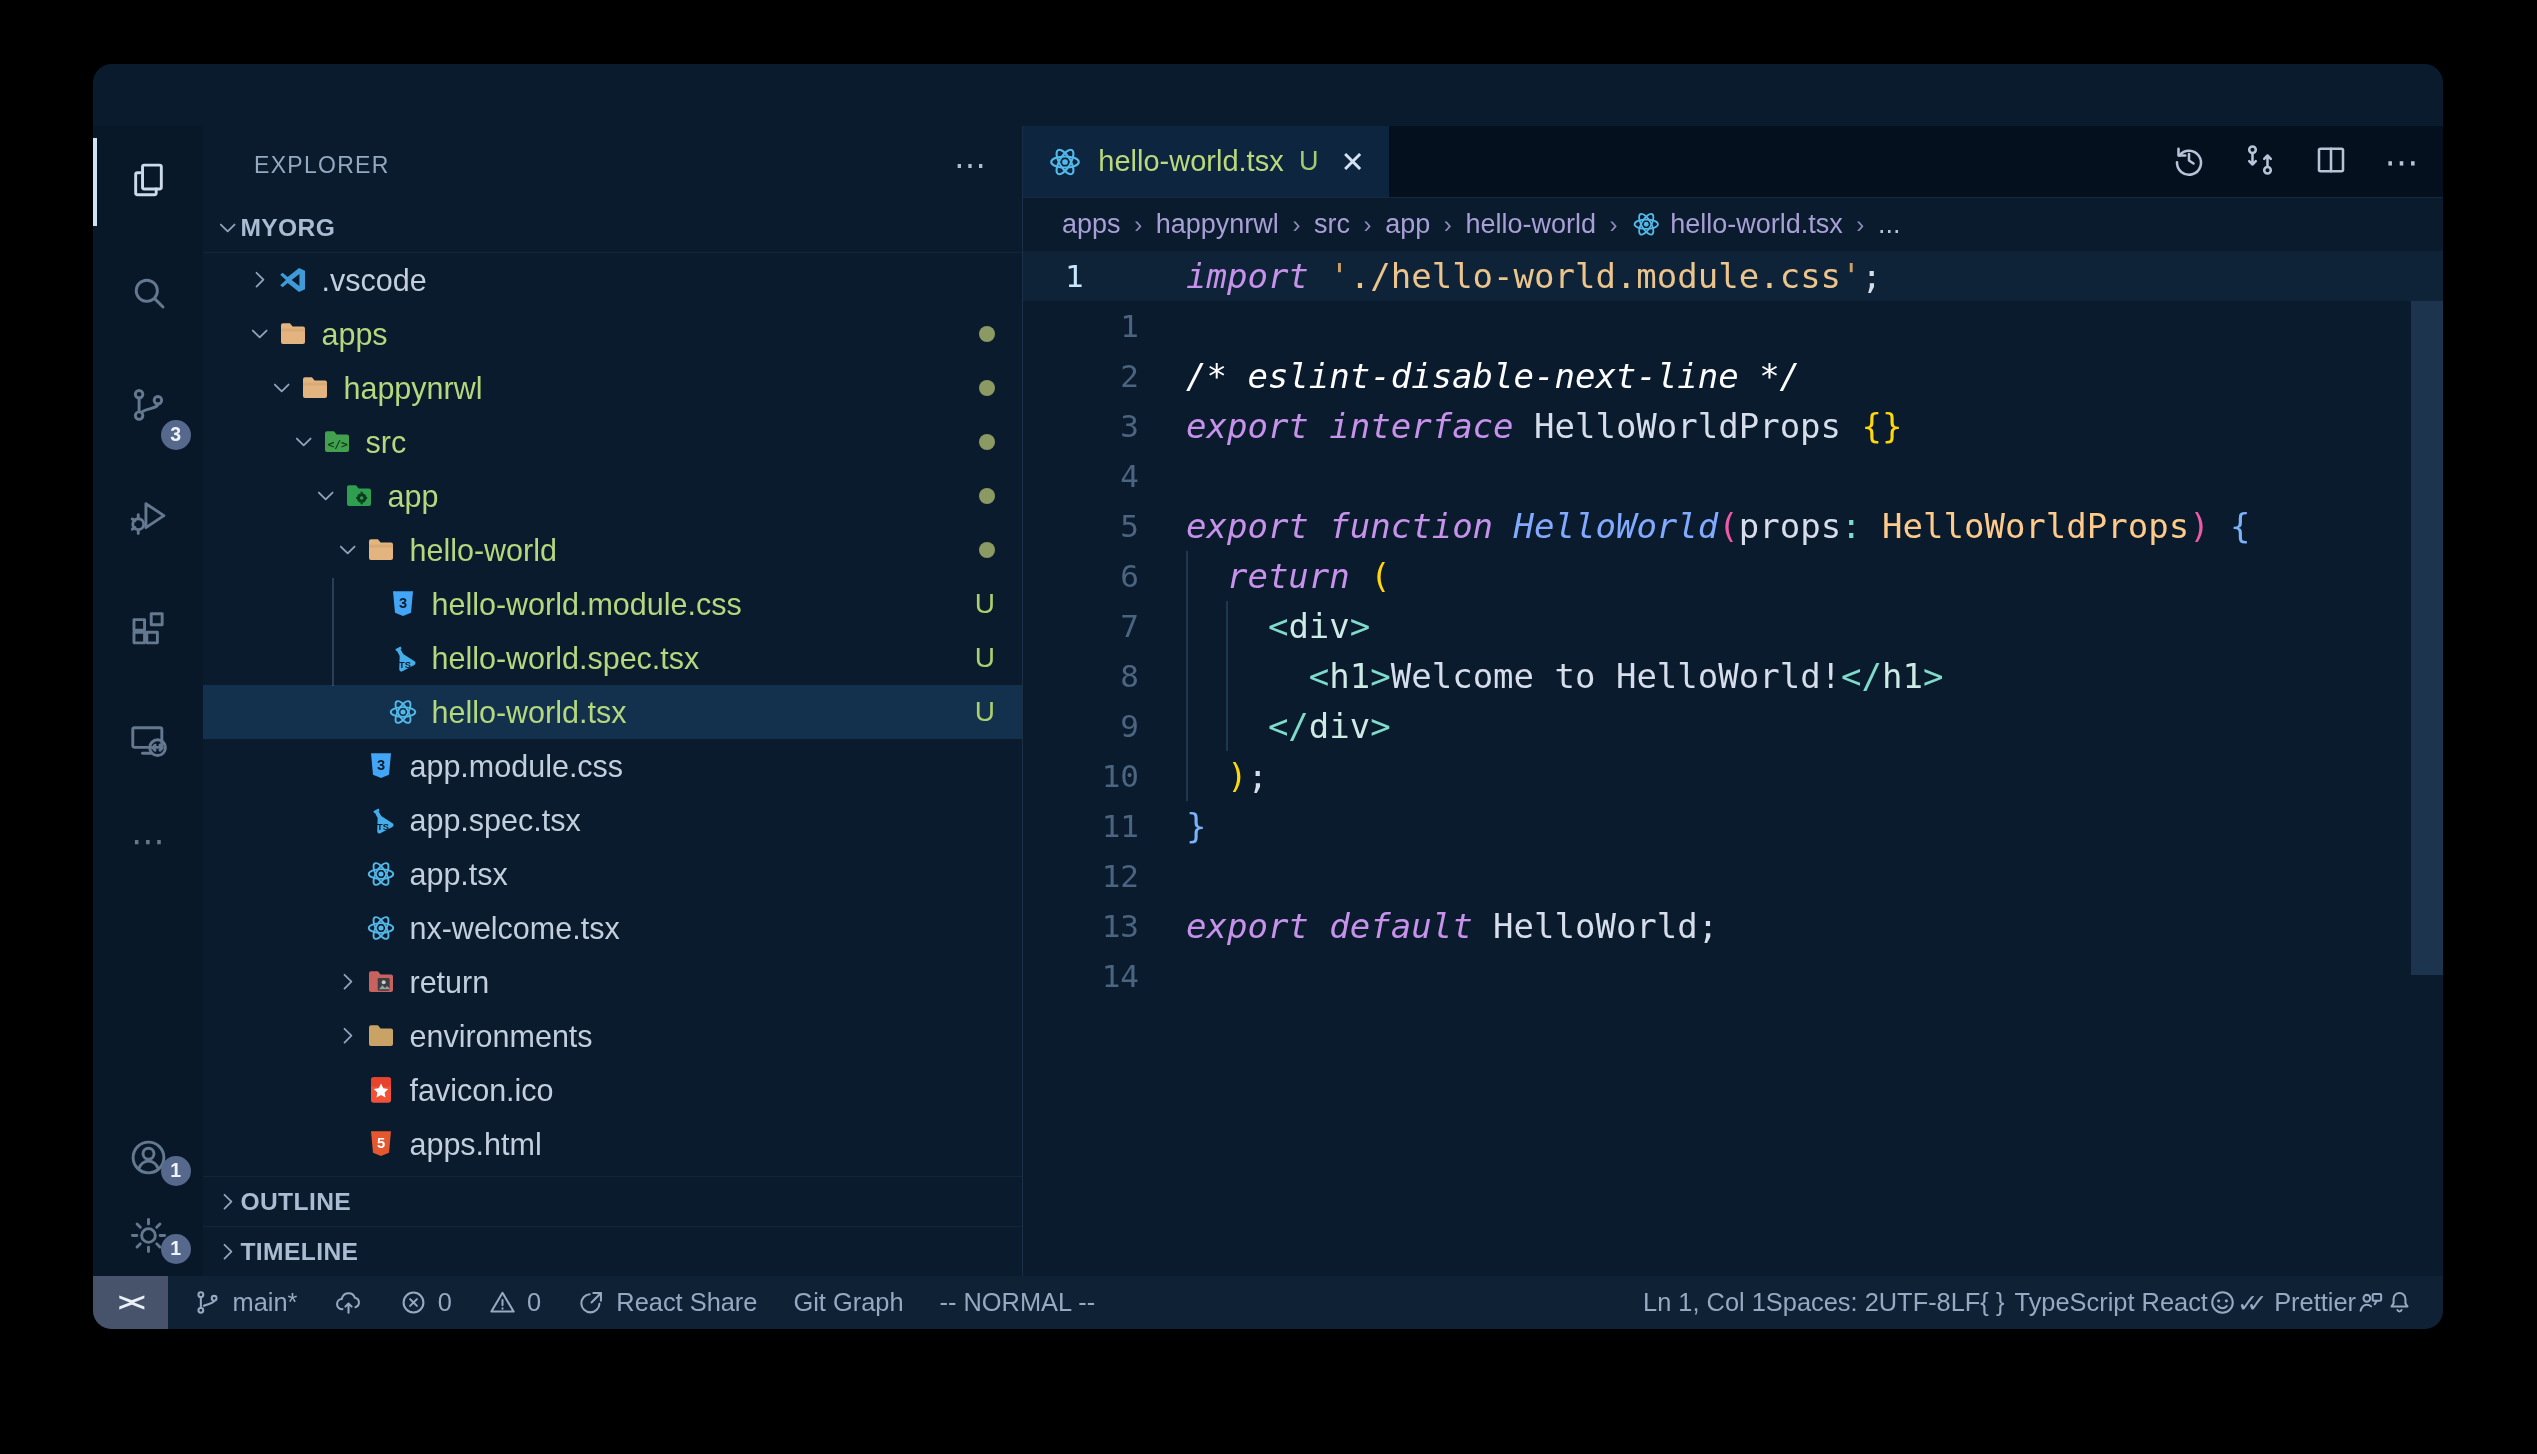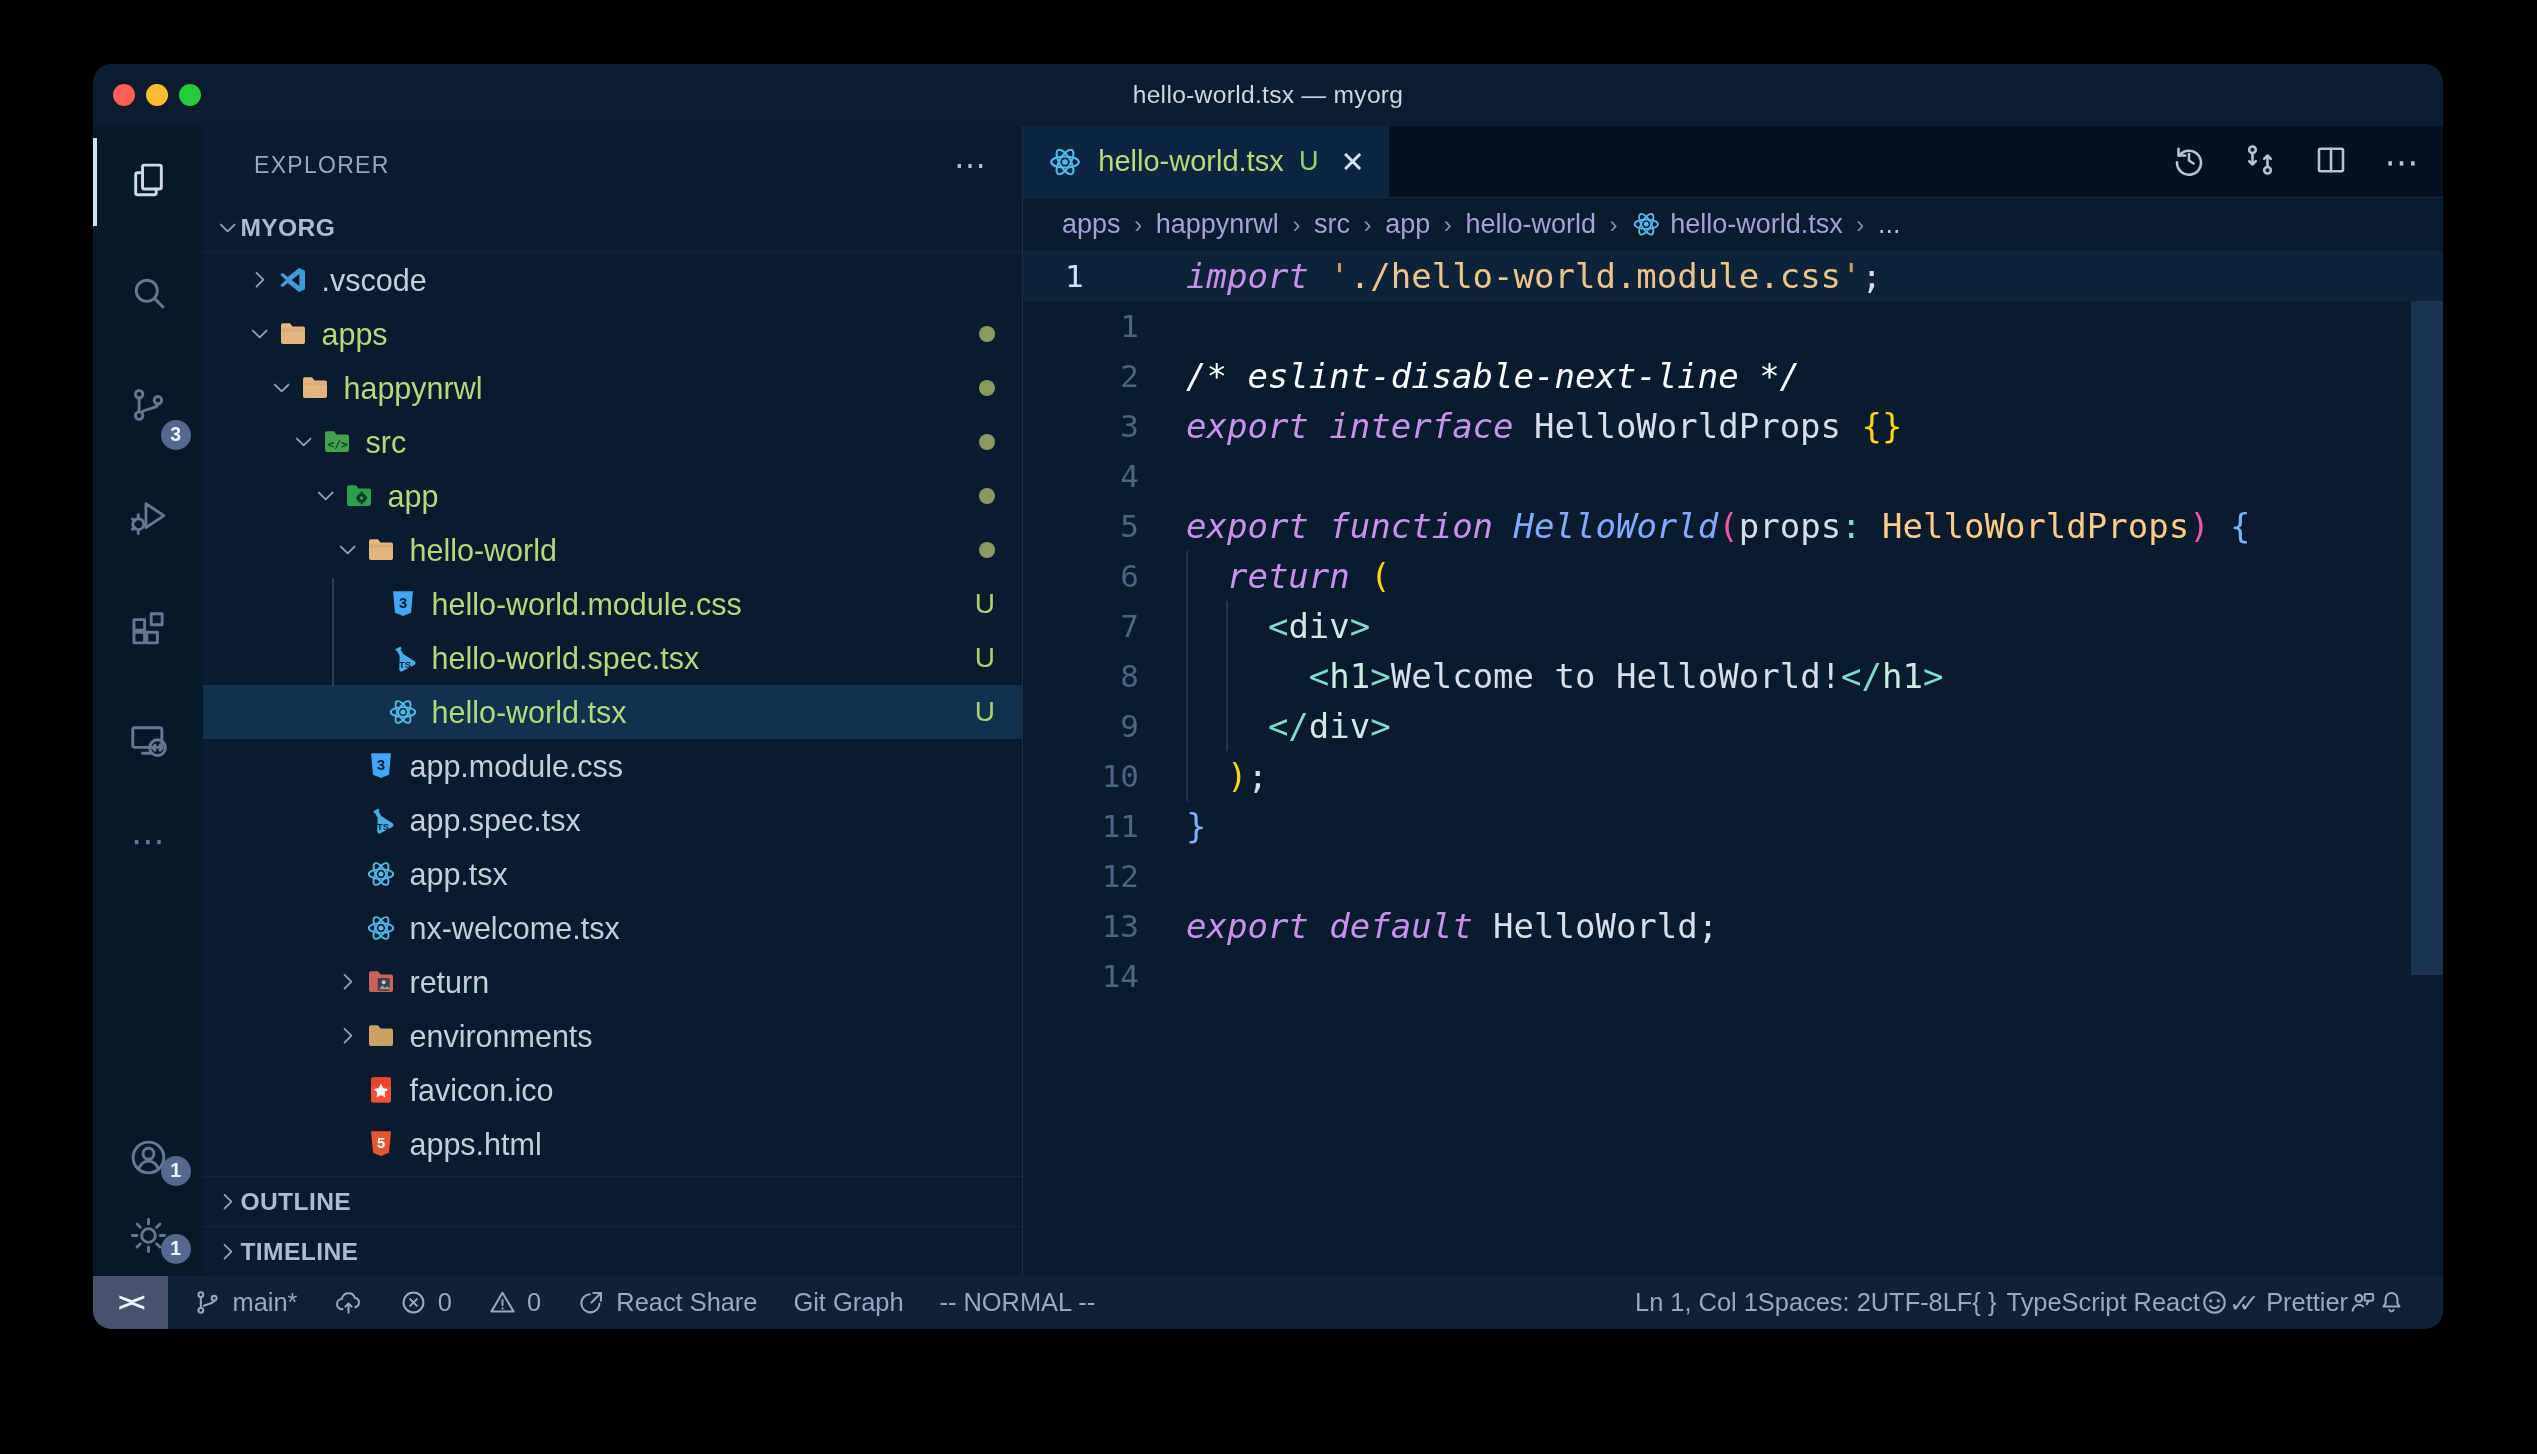--- a/index.html
+++ b/index.html
@@ -92,39 +92,31 @@
   .indent-guide { position:absolute; width:1.7px; background:rgba(95,130,160,.28); }
   .scrollbar { position:absolute; right:0; top:-15.3px; width:32px; height:739px;
                background:rgba(102,153,204,.20); cursor:pointer; }
   
   .statusbar { position:absolute; left:0; right:0; bottom:0; height:53px; background:#0e2135;
                display:flex; align-items:center; color:#96a9c0; font-size:25.4px; }
   .remote { width:75px; height:100%; background:#47536b; color:#e9eff7; display:flex;
             align-items:center; justify-content:center; font-weight:bold; font-size:25.4px;
             letter-spacing:-2.5px; cursor:pointer; }
   .st-left { display:flex; align-items:flex-start; gap:36px; margin-left:25.4px; }
-  .st-right { margin-left:auto; display:flex; align-items:center; padding-right:37px; }
+  .st-right { margin-left:auto; display:flex; align-items:center; padding-right:29px; }
   .st-item { display:flex; align-items:center; gap:10.2px; white-space:nowrap; cursor:pointer; }
   .st-item svg { width:29px; height:29px; }
   .st-glyph { font-size:25.4px; }
   .checks { letter-spacing:-12px; padding-right:8.5px; }
 </style>
 </head>
 <body>
 
 <div class="window">
 
-  <div class="titlebar">
-    <div class="traffic">
-      <div class="tl red"></div>
-      <div class="tl yellow"></div>
-      <div class="tl green"></div>
-    </div>
-    <div class="wintitle">hello-world.tsx — myorg</div>
-  </div>
 
   <div class="main">
     <div class="activitybar" id="activitybar">
         <div class="act active">
           <span><svg viewBox="0 0 24 24" fill="none" stroke="currentColor" stroke-width="1.7" stroke-linecap="round" stroke-linejoin="round" style="width: 41px; height: 41px;">
               <rect x="8.5" y="3" width="11" height="14" rx="1"></rect>
               <path d="M16.5 17v2.3a1 1 0 0 1-1 1H5.5a1 1 0 0 1-1-1V8.5a1 1 0 0 1 1-1H7"></path>
             </svg></span>
         </div>
         <div class="act">

